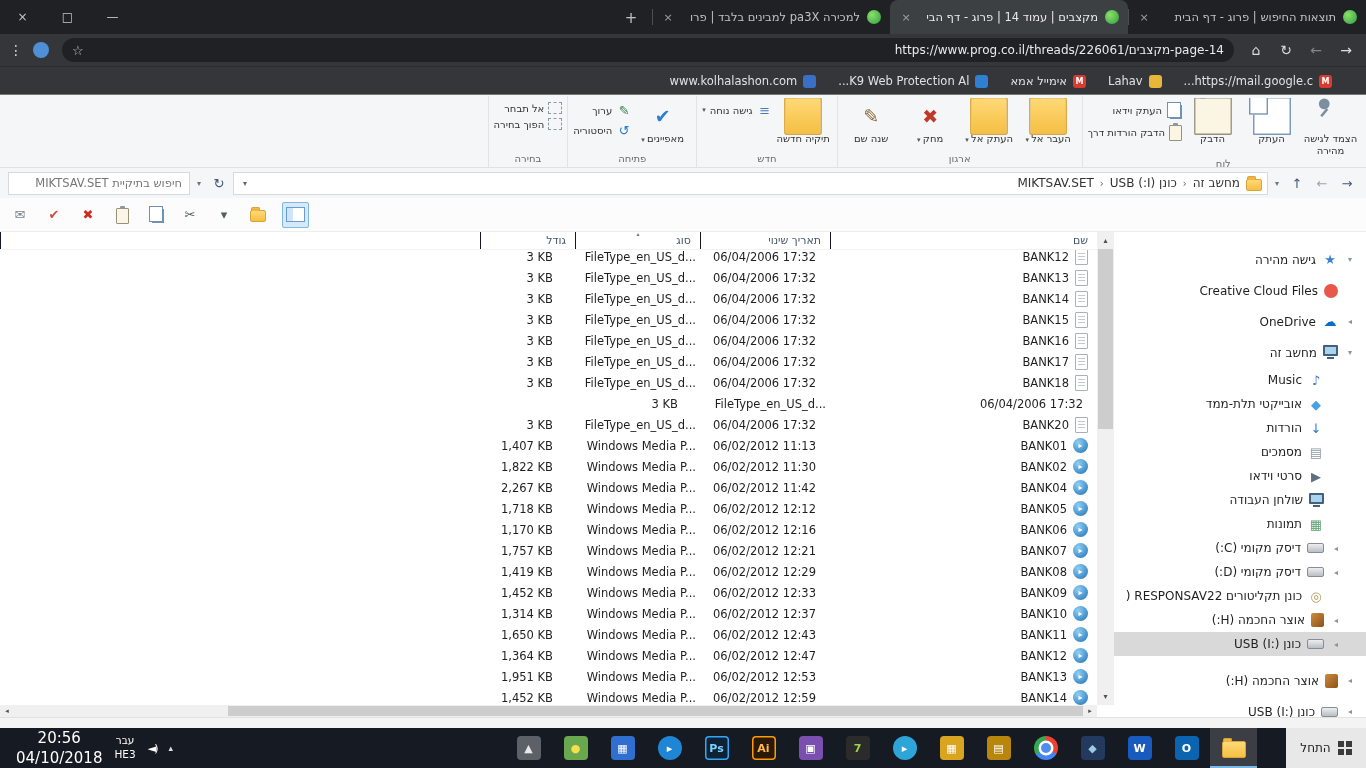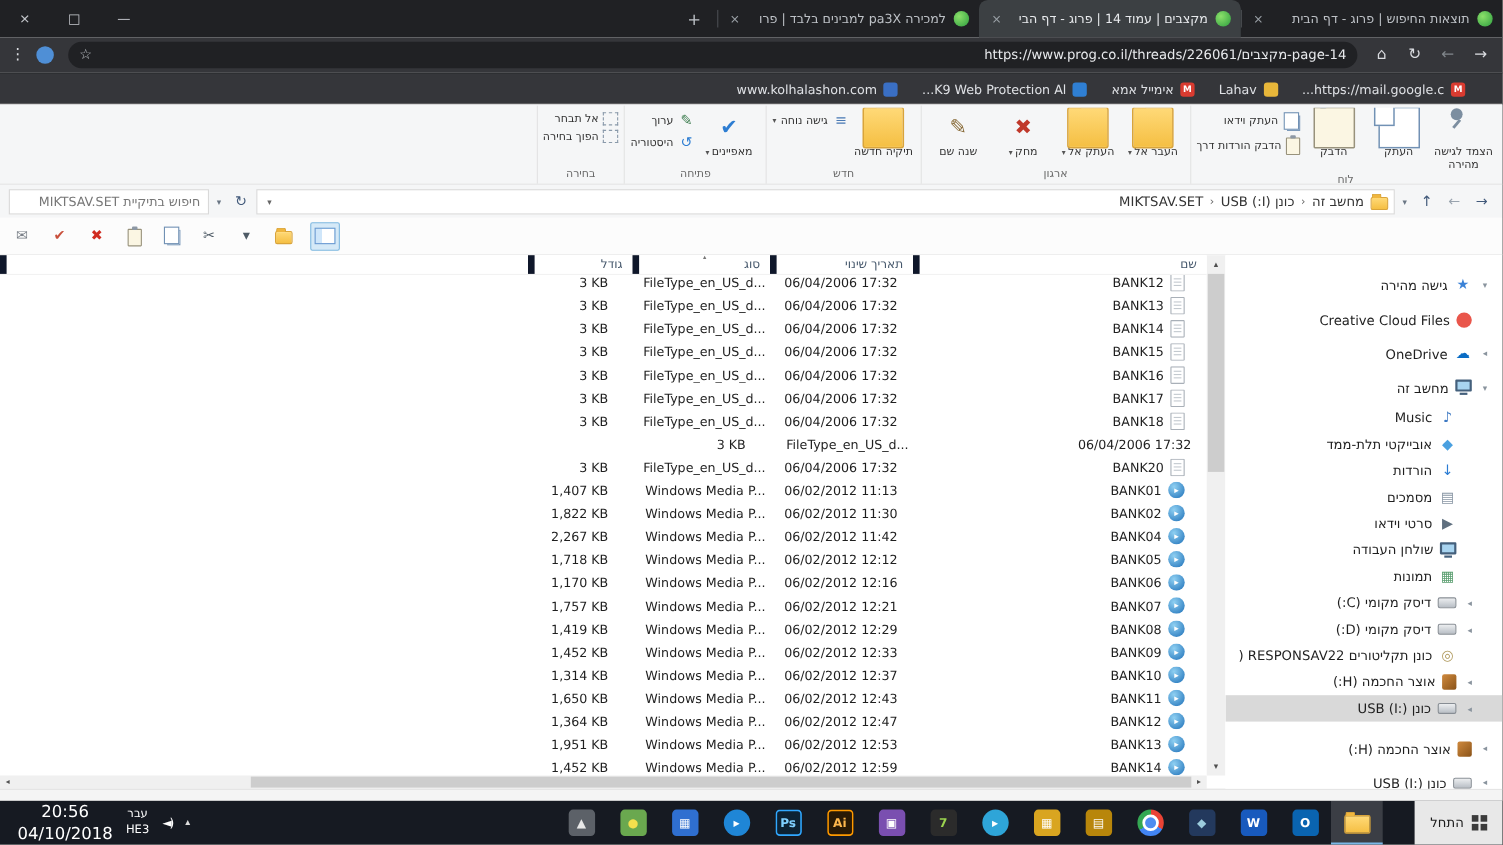--- a/index.html
+++ b/index.html
@@ -49,26 +49,26 @@
 .crumb{padding:0 5px;white-space:nowrap;}
 .csep{color:#666;font-size:10px;}
 .crumb-dd{margin-right:auto;color:#666;font-size:8px;padding-left:4px;}
 #searchbox{width:182px;height:23px;background:#fff;border:1px solid #d9d9d9;display:flex;align-items:center;padding:0 7px;font-size:11.5px;color:#777;flex:none;overflow:hidden;white-space:nowrap;}
 #qtoolbar{position:absolute;top:103px;right:0;width:1366px;height:34px;background:#fcfcfc;border-bottom:1px solid #ededed;display:flex;direction:ltr;align-items:center;padding:0 10px;gap:14px;}
 .qbtn{display:flex;align-items:center;justify-content:center;min-width:20px;height:26px;}
 .qbtn.active{background:#d5e9f7;border:1px solid #7fb8e0;border-radius:2px;padding:0 3px;}
 
 
 #flheader{position:absolute;top:137px;right:269px;width:1097px;height:18px;display:grid;direction:rtl;grid-template-columns:267px 130px 125px 95px 1fr;font-size:11px;color:#46586c;background:#fff;z-index:2;border-bottom:1px solid #f2f2f2;}
-.hcell{position:relative;display:flex;align-items:center;justify-content:flex-start;padding:0 9px;border-left:6px solid #0f172a;white-space:nowrap;}
+.hcell{position:relative;display:flex;align-items:center;justify-content:flex-start;padding:0 9px;border-left:1px solid #0f172a;white-space:nowrap;}
 .sortmark{position:absolute;top:-2px;right:50%;transform:translateX(50%);font-size:6px;color:#777;}
 #flrowsclip{position:absolute;top:155px;right:269px;width:1097px;height:455px;overflow:hidden;}
 #flrows{margin-top:-4px;}
 .frow{height:21px;display:grid;direction:rtl;grid-template-columns:267px 130px 125px 95px 1fr;align-items:center;font-size:11.5px;color:#1f1f1f;}
-.fname{display:flex;align-items:center;gap:6px;padding-right:20px;overflow:hidden;white-space:nowrap;}
+.fname{display:flex;align-items:center;gap:6px;padding-right:9px;overflow:hidden;white-space:nowrap;}
 .fdate,.ftype,.fsize{white-space:nowrap;direction:ltr;text-align:right;overflow:hidden;}
 .fdate{padding-right:14px;}
 .ftype{padding-right:4px;direction:rtl;text-align:right;}
 .ftype span{direction:ltr;unicode-bidi:embed;}
 .fsize{padding-right:22px;}
 
 
 #vscroll{position:absolute;top:137px;right:252px;width:17px;height:473px;background:#f0f0f0;}
 .varrow{position:absolute;left:0;width:17px;height:17px;color:#505050;font-size:8px;display:flex;align-items:center;justify-content:center;}
 #vthumb{position:absolute;left:1px;top:17px;width:15px;height:180px;background:#cdcdcd;}

